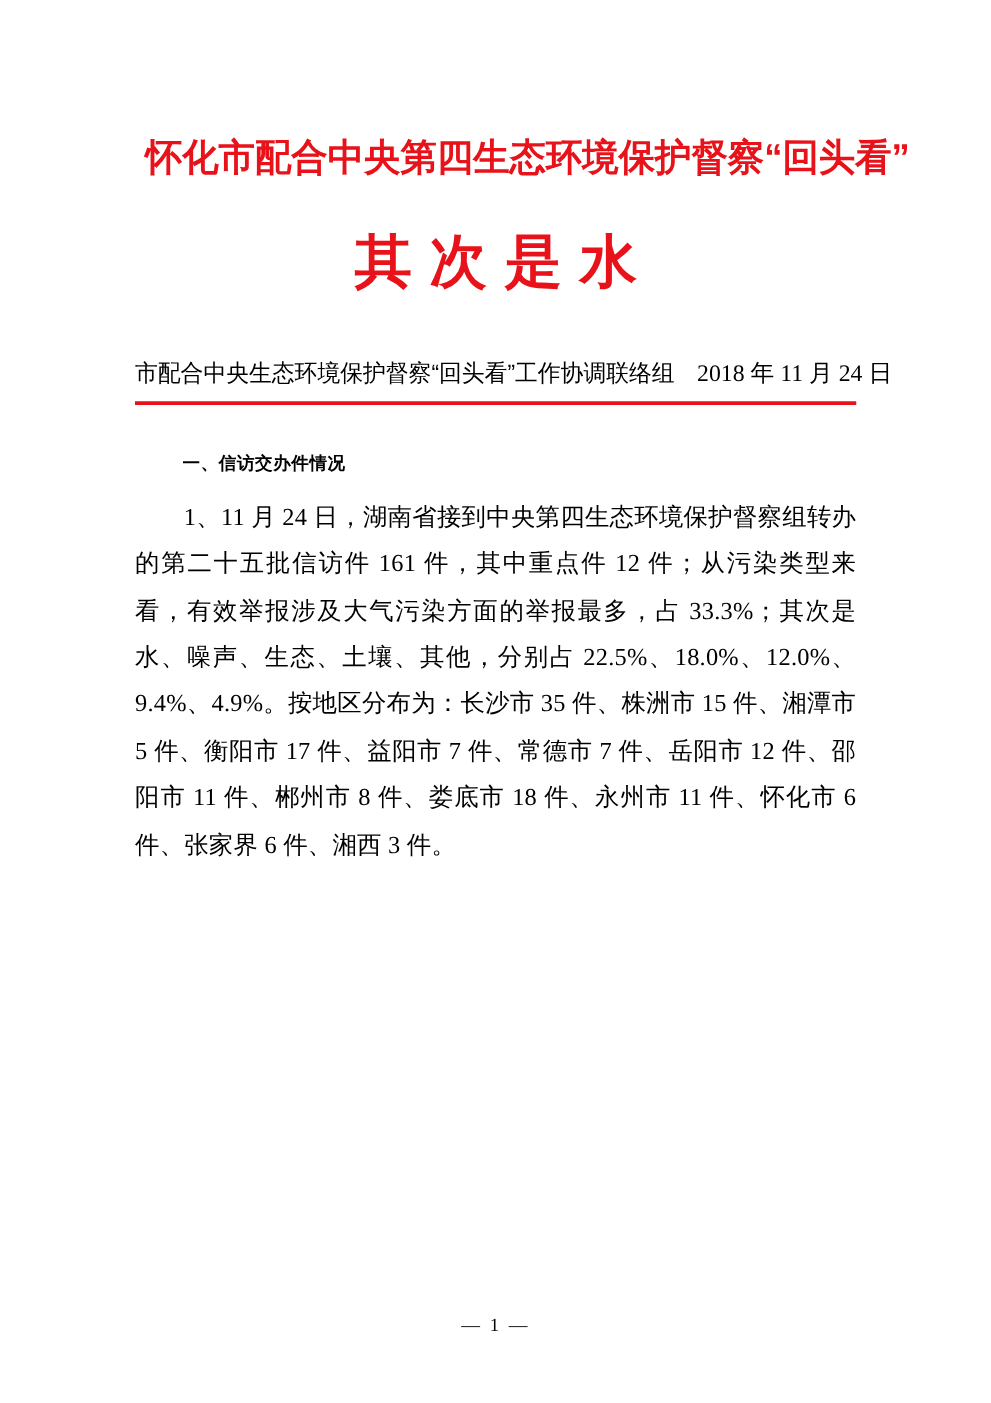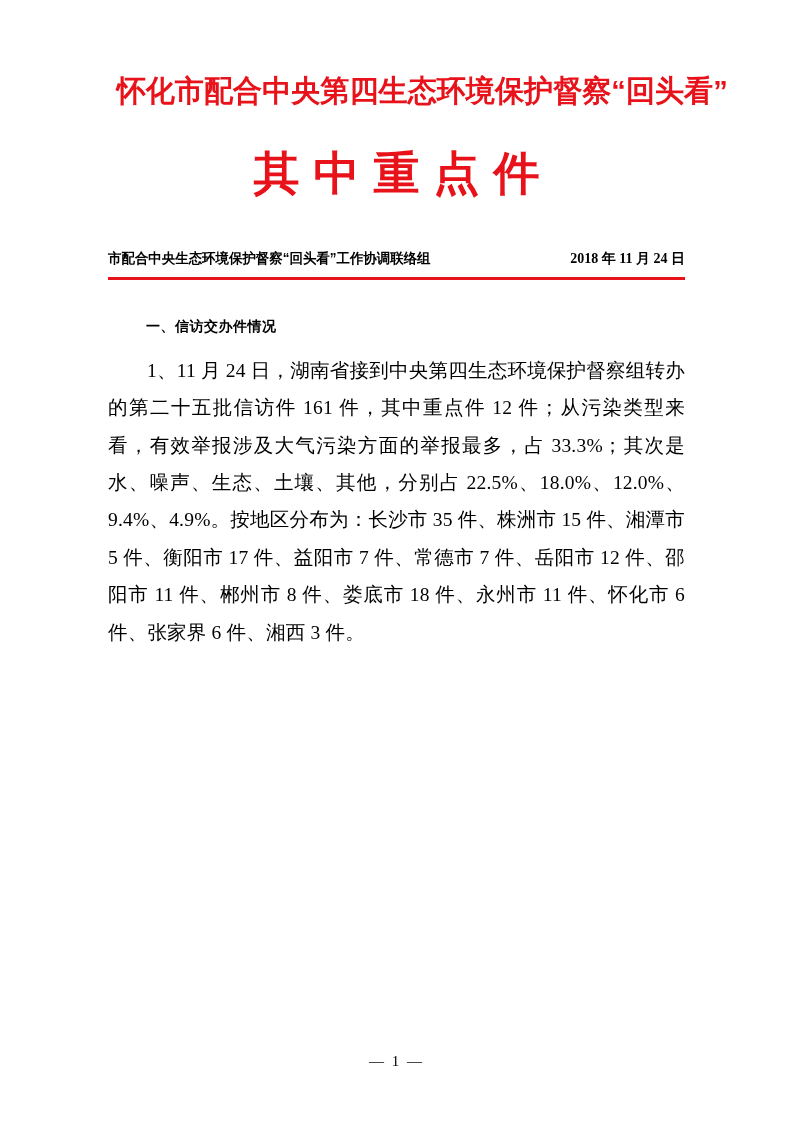--- a/index.html
+++ b/index.html
@@ -20,21 +20,21 @@
     left: 0;
     top: 0;
     width: 793px;
     height: 1122px;
     box-sizing: border-box;
     padding: 0 108px;
   }
 
   
   .masthead {
-    margin-top: 72px;
+    margin-top: 108px;
     text-align: center;
   }
   .masthead-title {
     color: #e8131a;
     font-family: "Liberation Sans", "DejaVu Sans", sans-serif;
     font-weight: bold;
     font-size: 30px;
     letter-spacing: 0px;
     line-height: 1.25;
     white-space: nowrap;
@@ -56,24 +56,24 @@
     font-family: "Liberation Serif", "DejaVu Serif", serif;
     font-weight: bold;
     font-size: 16px;
     letter-spacing: 1px;
   }
 
   .unit-line {
     margin-top: 28px;
     display: flex;
     align-items: baseline;
-    justify-content: space-between;
+    justify-content: flex-start;
     font-family: "Liberation Sans", "DejaVu Sans", sans-serif;
-    font-weight: bold;
-    font-size: 14px;
+    font-weight: normal;
+    font-size: 19px;
     letter-spacing: 0px;
     white-space: nowrap;
   }
   .unit-line .unit-name {
     transform: scaleX(0.96);
     transform-origin: left center;
   }
   .unit-line .unit-date {
     font-family: "Liberation Serif", "DejaVu Serif", serif;
     margin-top: 21px;
@@ -120,21 +120,21 @@
     letter-spacing: 2px;
   }
 </style>
 </head>
 <body>
 
 <div class="page">
 
   <div class="masthead">
     <div class="masthead-title">怀化市配合中央第四生态环境保护督察“回头看”</div>
-    <div class="masthead-subtitle">其中重点件</div>
+    <div class="masthead-subtitle">其次是水</div>
   </div>
 
   <div class="unit-line">
     <span class="unit-name">市配合中央生态环境保护督察“回头看”工作协调联络组</span>
     <span class="unit-date">2018 年 11 月 24 日</span>
   </div>
 
   <div class="red-rule"></div>
 
   <div class="section-heading">一、信访交办件情况</div>

